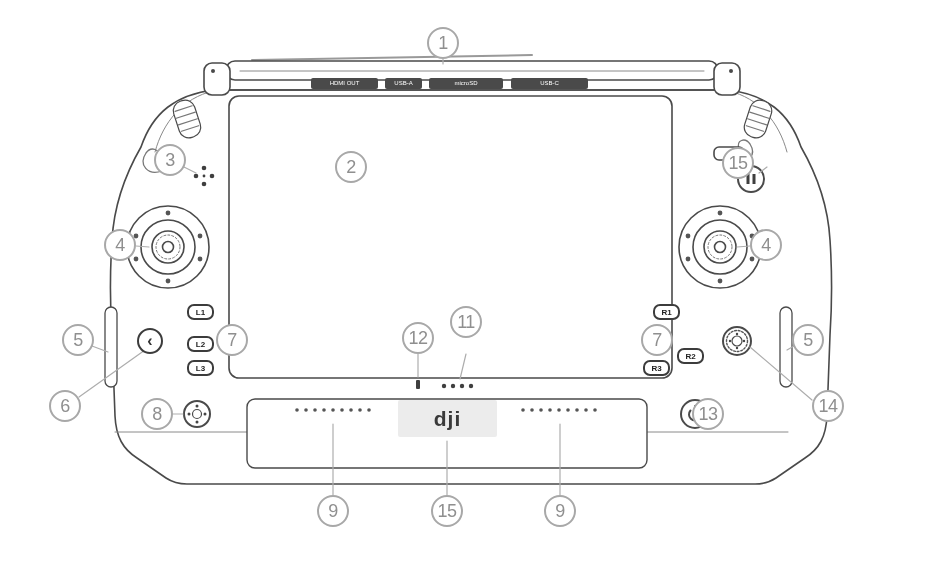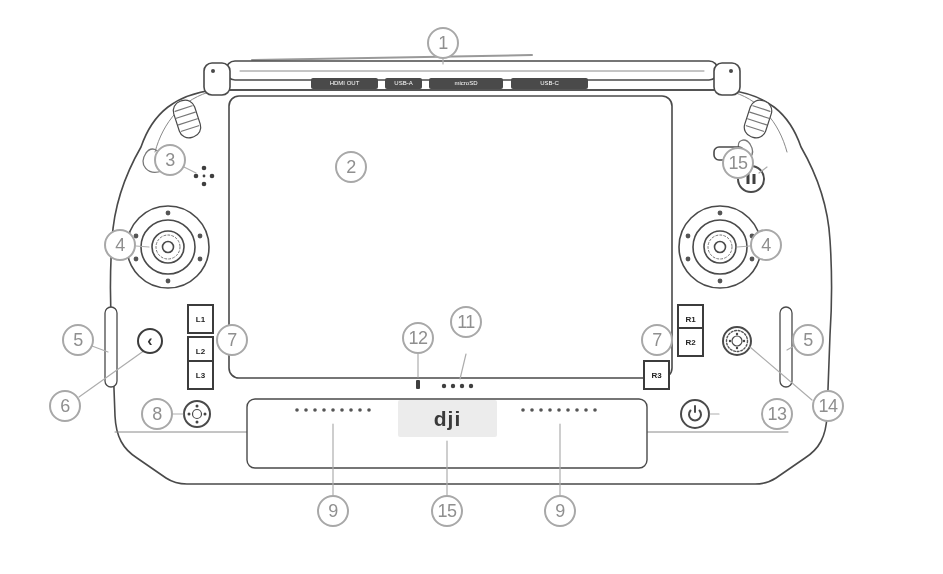--- a/index.html
+++ b/index.html
@@ -12,21 +12,21 @@
     position:absolute;width:32px;height:32px;border:2px solid #a8a8a8;border-radius:50%;
     background:#ffffff;color:#8f8f8f;font-size:18px;letter-spacing:-0.5px;
     display:flex;align-items:center;justify-content:center;box-sizing:border-box;
   }
   .port{
     position:absolute;top:78px;height:11px;background:#4a4a4a;color:#ffffff;
     font-size:6px;line-height:11px;text-align:center;border-radius:2px;
     overflow:hidden;white-space:nowrap;
   }
   .lrbtn{
-    position:absolute;width:27px;height:30px;border:2px solid #3c3c3c;border-radius:0;
+    position:absolute;width:27px;height:16px;border:2px solid #3c3c3c;border-radius:7px;
     background:#ffffff;color:#222222;font-size:8px;font-weight:bold;
     display:flex;align-items:center;justify-content:center;box-sizing:border-box;
   }
   .logo-plate{
     position:absolute;left:398px;top:400px;width:99px;height:37px;background:#ececec;
     display:flex;align-items:center;justify-content:center;border-radius:2px;
   }
   .logo-text{font-size:21px;font-weight:800;color:#3a3a3a;letter-spacing:1px;}
   .back-btn{
     position:absolute;left:137px;top:328px;width:26px;height:26px;border:2px solid #3c3c3c;
@@ -235,22 +235,22 @@
 
   <div class="port" style="left:311px;width:67px">HDMI OUT</div>
   <div class="port" style="left:385px;width:37px">USB-A</div>
   <div class="port" style="left:429px;width:74px">microSD</div>
   <div class="port" style="left:511px;width:77px">USB-C</div>
 
   <div class="lrbtn" style="left:187px;top:304px">L1</div>
   <div class="lrbtn" style="left:187px;top:336px">L2</div>
   <div class="lrbtn" style="left:187px;top:360px">L3</div>
 
-  <div class="lrbtn" style="left:677px;top:304px">R1</div>
-  <div class="lrbtn" style="left:677px;top:327px">R2</div>
+  <div class="lrbtn" style="left:653px;top:304px">R1</div>
+  <div class="lrbtn" style="left:677px;top:348px">R2</div>
   <div class="lrbtn" style="left:643px;top:360px">R3</div>
 
   <div class="back-btn">
     <span>‹</span>
   </div>
 
   <div class="logo-plate">
     <span class="logo-text">dji</span>
   </div>
 
@@ -263,17 +263,17 @@
   <div class="callout" style="left:792px;top:324px">5</div>
   <div class="callout" style="left:49px;top:390px">6</div>
   <div class="callout" style="left:216px;top:324px">7</div>
   <div class="callout" style="left:641px;top:324px">7</div>
   <div class="callout" style="left:141px;top:398px">8</div>
   <div class="callout" style="left:317px;top:495px">9</div>
   <div class="callout" style="left:544px;top:495px">9</div>
   <div class="callout" style="left:402px;top:322px">12</div>
   <div class="callout" style="left:450px;top:306px">11</div>
   <div class="callout" style="left:431px;top:495px">15</div>
-  <div class="callout" style="left:761px;top:398px">13</div>
+  <div class="callout" style="left:692px;top:398px">13</div>
   <div class="callout" style="left:812px;top:390px">14</div>
   <div class="callout" style="left:722px;top:147px">15</div>
 
 </div>
 
 </body></html>

